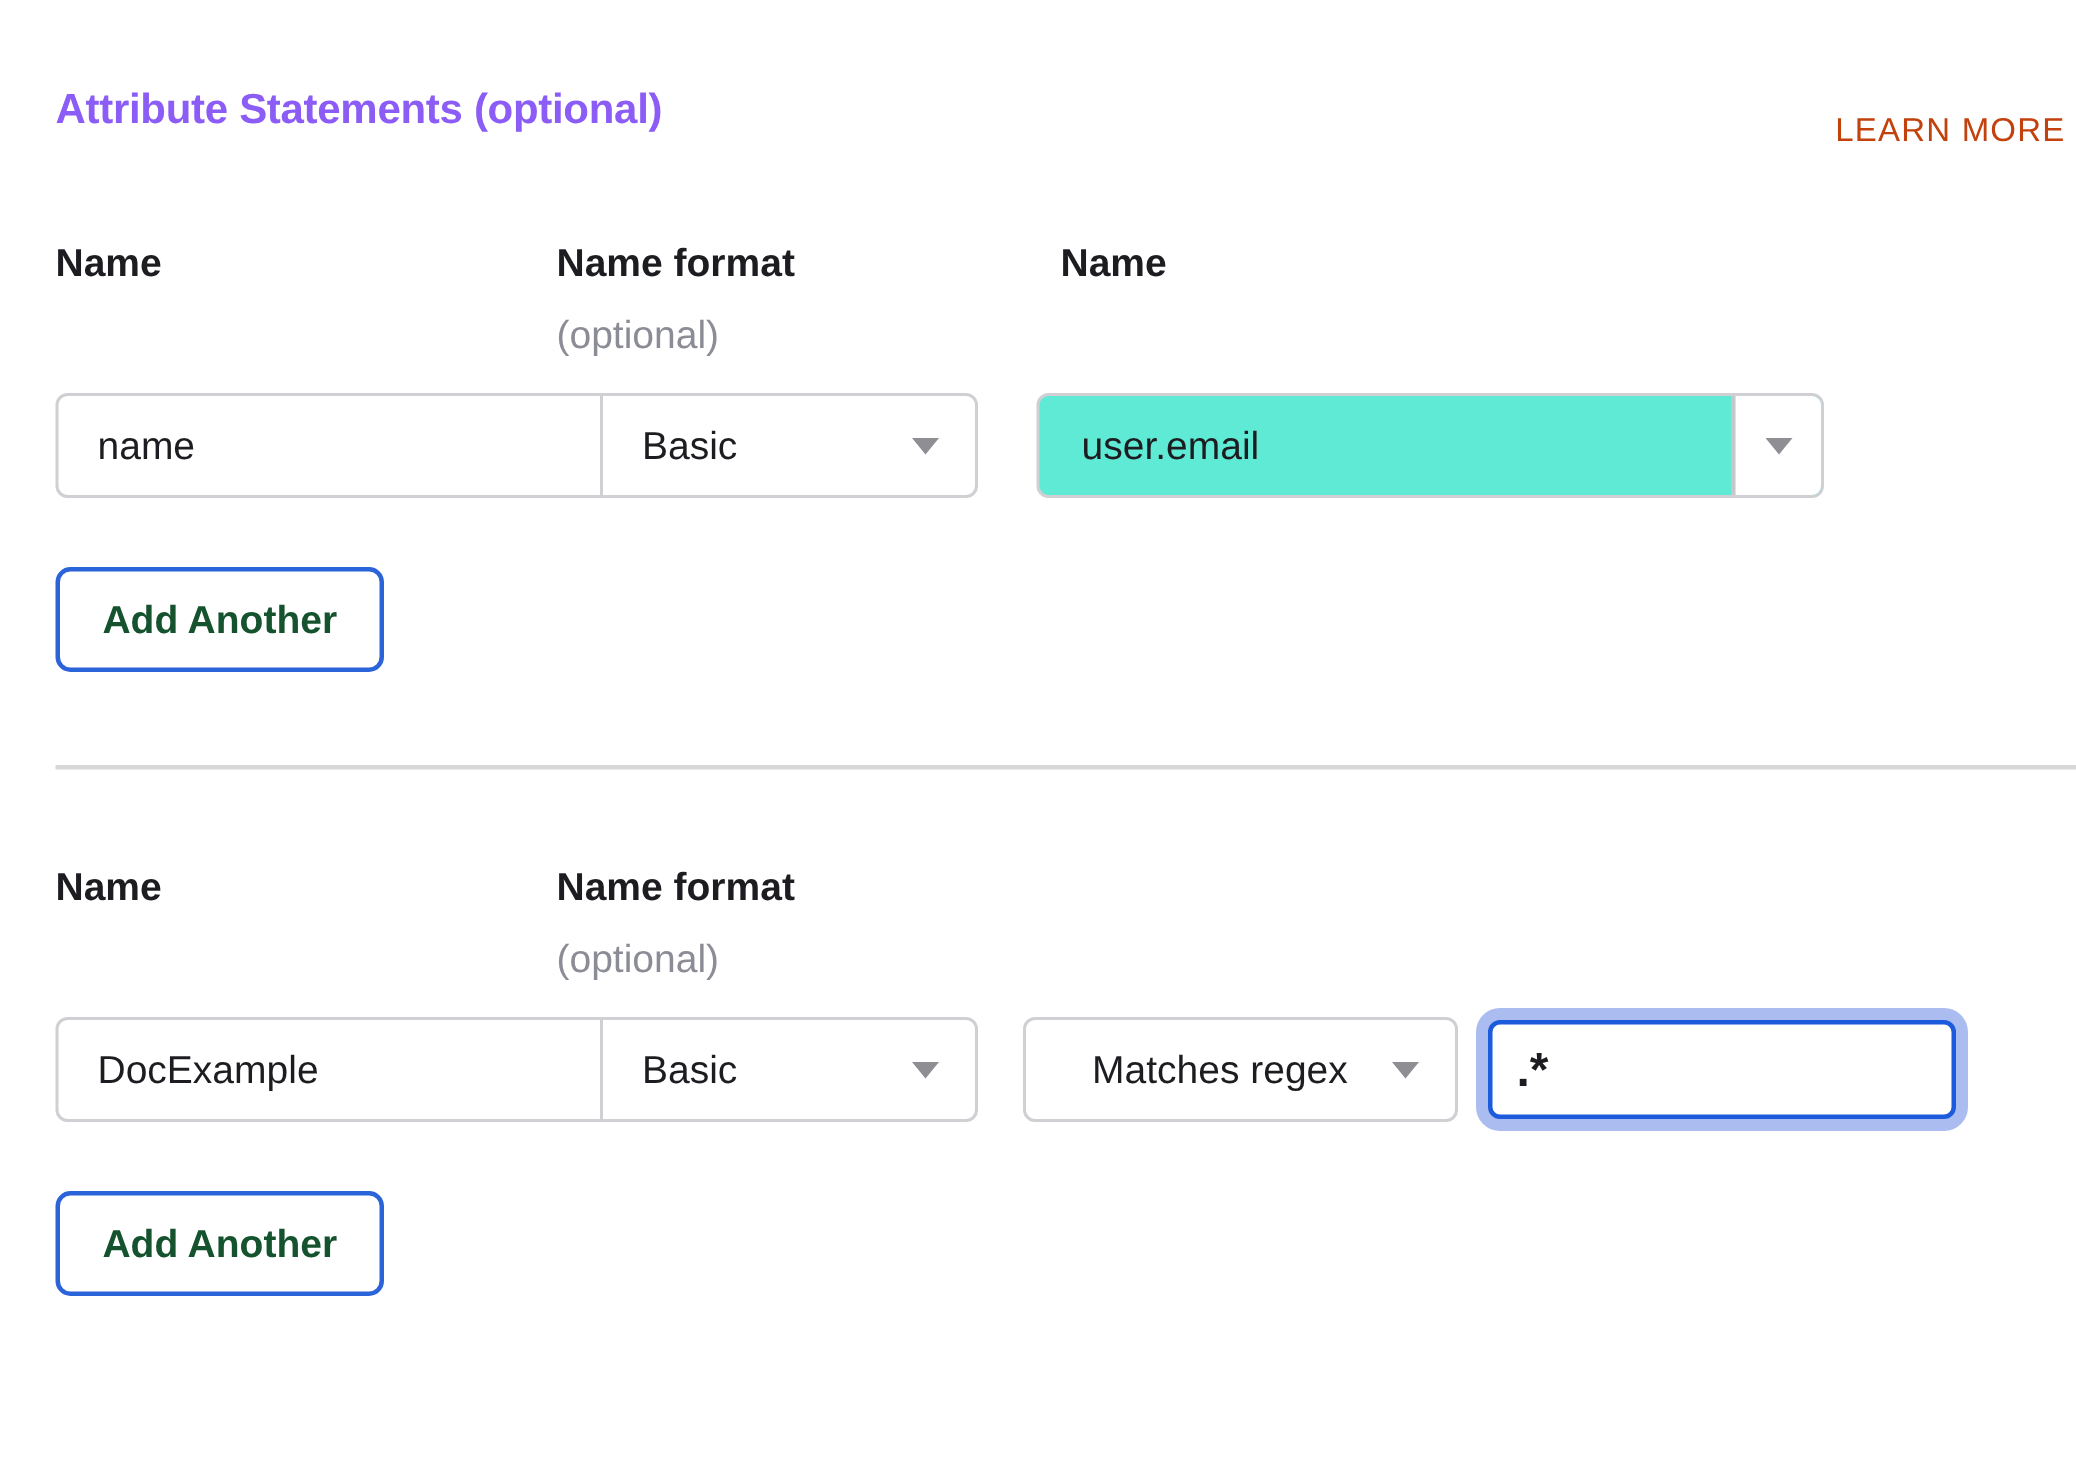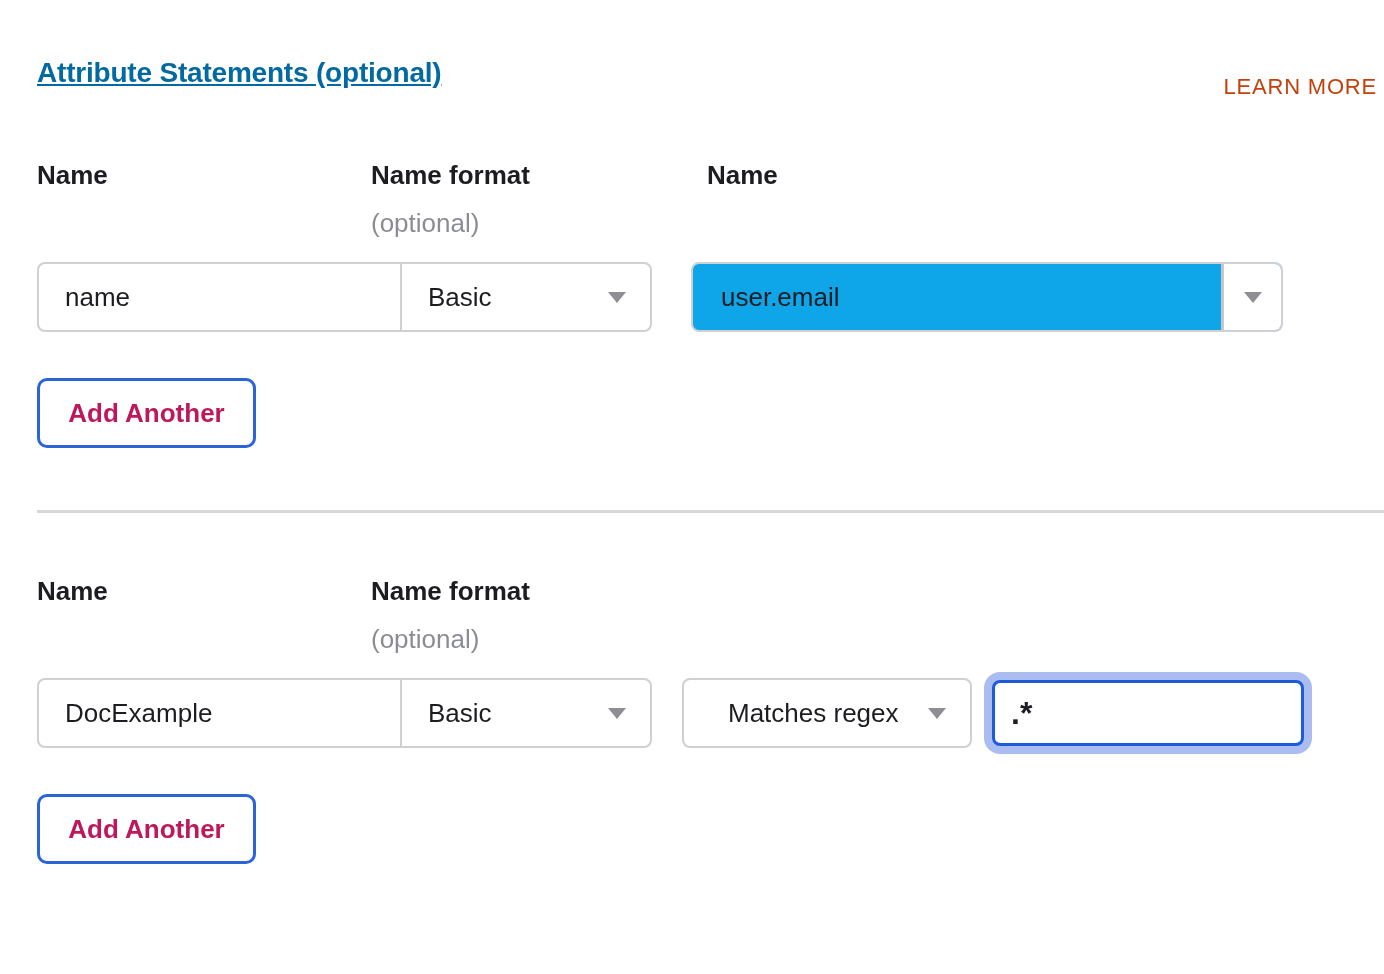--- a/index.html
+++ b/index.html
@@ -19,22 +19,21 @@
     justify-content: space-between;
     align-items: flex-start;
     margin-top: 56px;
     padding-right: 7px;
   }
   h2.section-title {
     font-size: 28px;
     font-weight: 700;
     letter-spacing: -0.2px;
     line-height: 34px;
-    color: #0369a1;
-    text-decoration: underline;
+    color: #8b5cf6;
   }
   .learn-more {
     font-size: 22px;
     font-weight: 500;
     letter-spacing: 0.8px;
     color: #c2410c;
     text-decoration: none;
     margin-top: 18px;
     cursor: pointer;
   }
@@ -97,25 +96,25 @@
   .tri-down {
     width: 0; height: 0;
     border-left: 9px solid transparent;
     border-right: 9px solid transparent;
     border-top: 11px solid #8e8e93;
   }
 
   
   .combo {
     display: flex;
-    width: 592px;
+    width: 525px;
     height: 70px;
     border: 2px solid #cfcfd4;
     border-radius: 8px;
-    background: #0ea5e9;
+    background: #5eead4;
     margin-left: 39px;
     overflow: hidden;
   }
   .combo .combo-input {
     flex: 1;
     border: none;
     outline: none;
     font-family: "Liberation Sans", sans-serif;
     font-size: 26px;
     color: #1d1d21;
@@ -160,21 +159,21 @@
   }
 
   
   .add-another-btn {
     margin-top: 46px;
     width: 219px;
     height: 70px;
     background: #ffffff;
     border: 3px solid #2b63d9;
     border-radius: 10px;
-    color: #be185d;
+    color: #14532d;
     font-family: "Liberation Sans", sans-serif;
     font-size: 26px;
     font-weight: 700;
     display: flex;
     align-items: center;
     justify-content: center;
     cursor: pointer;
   }
 
   

